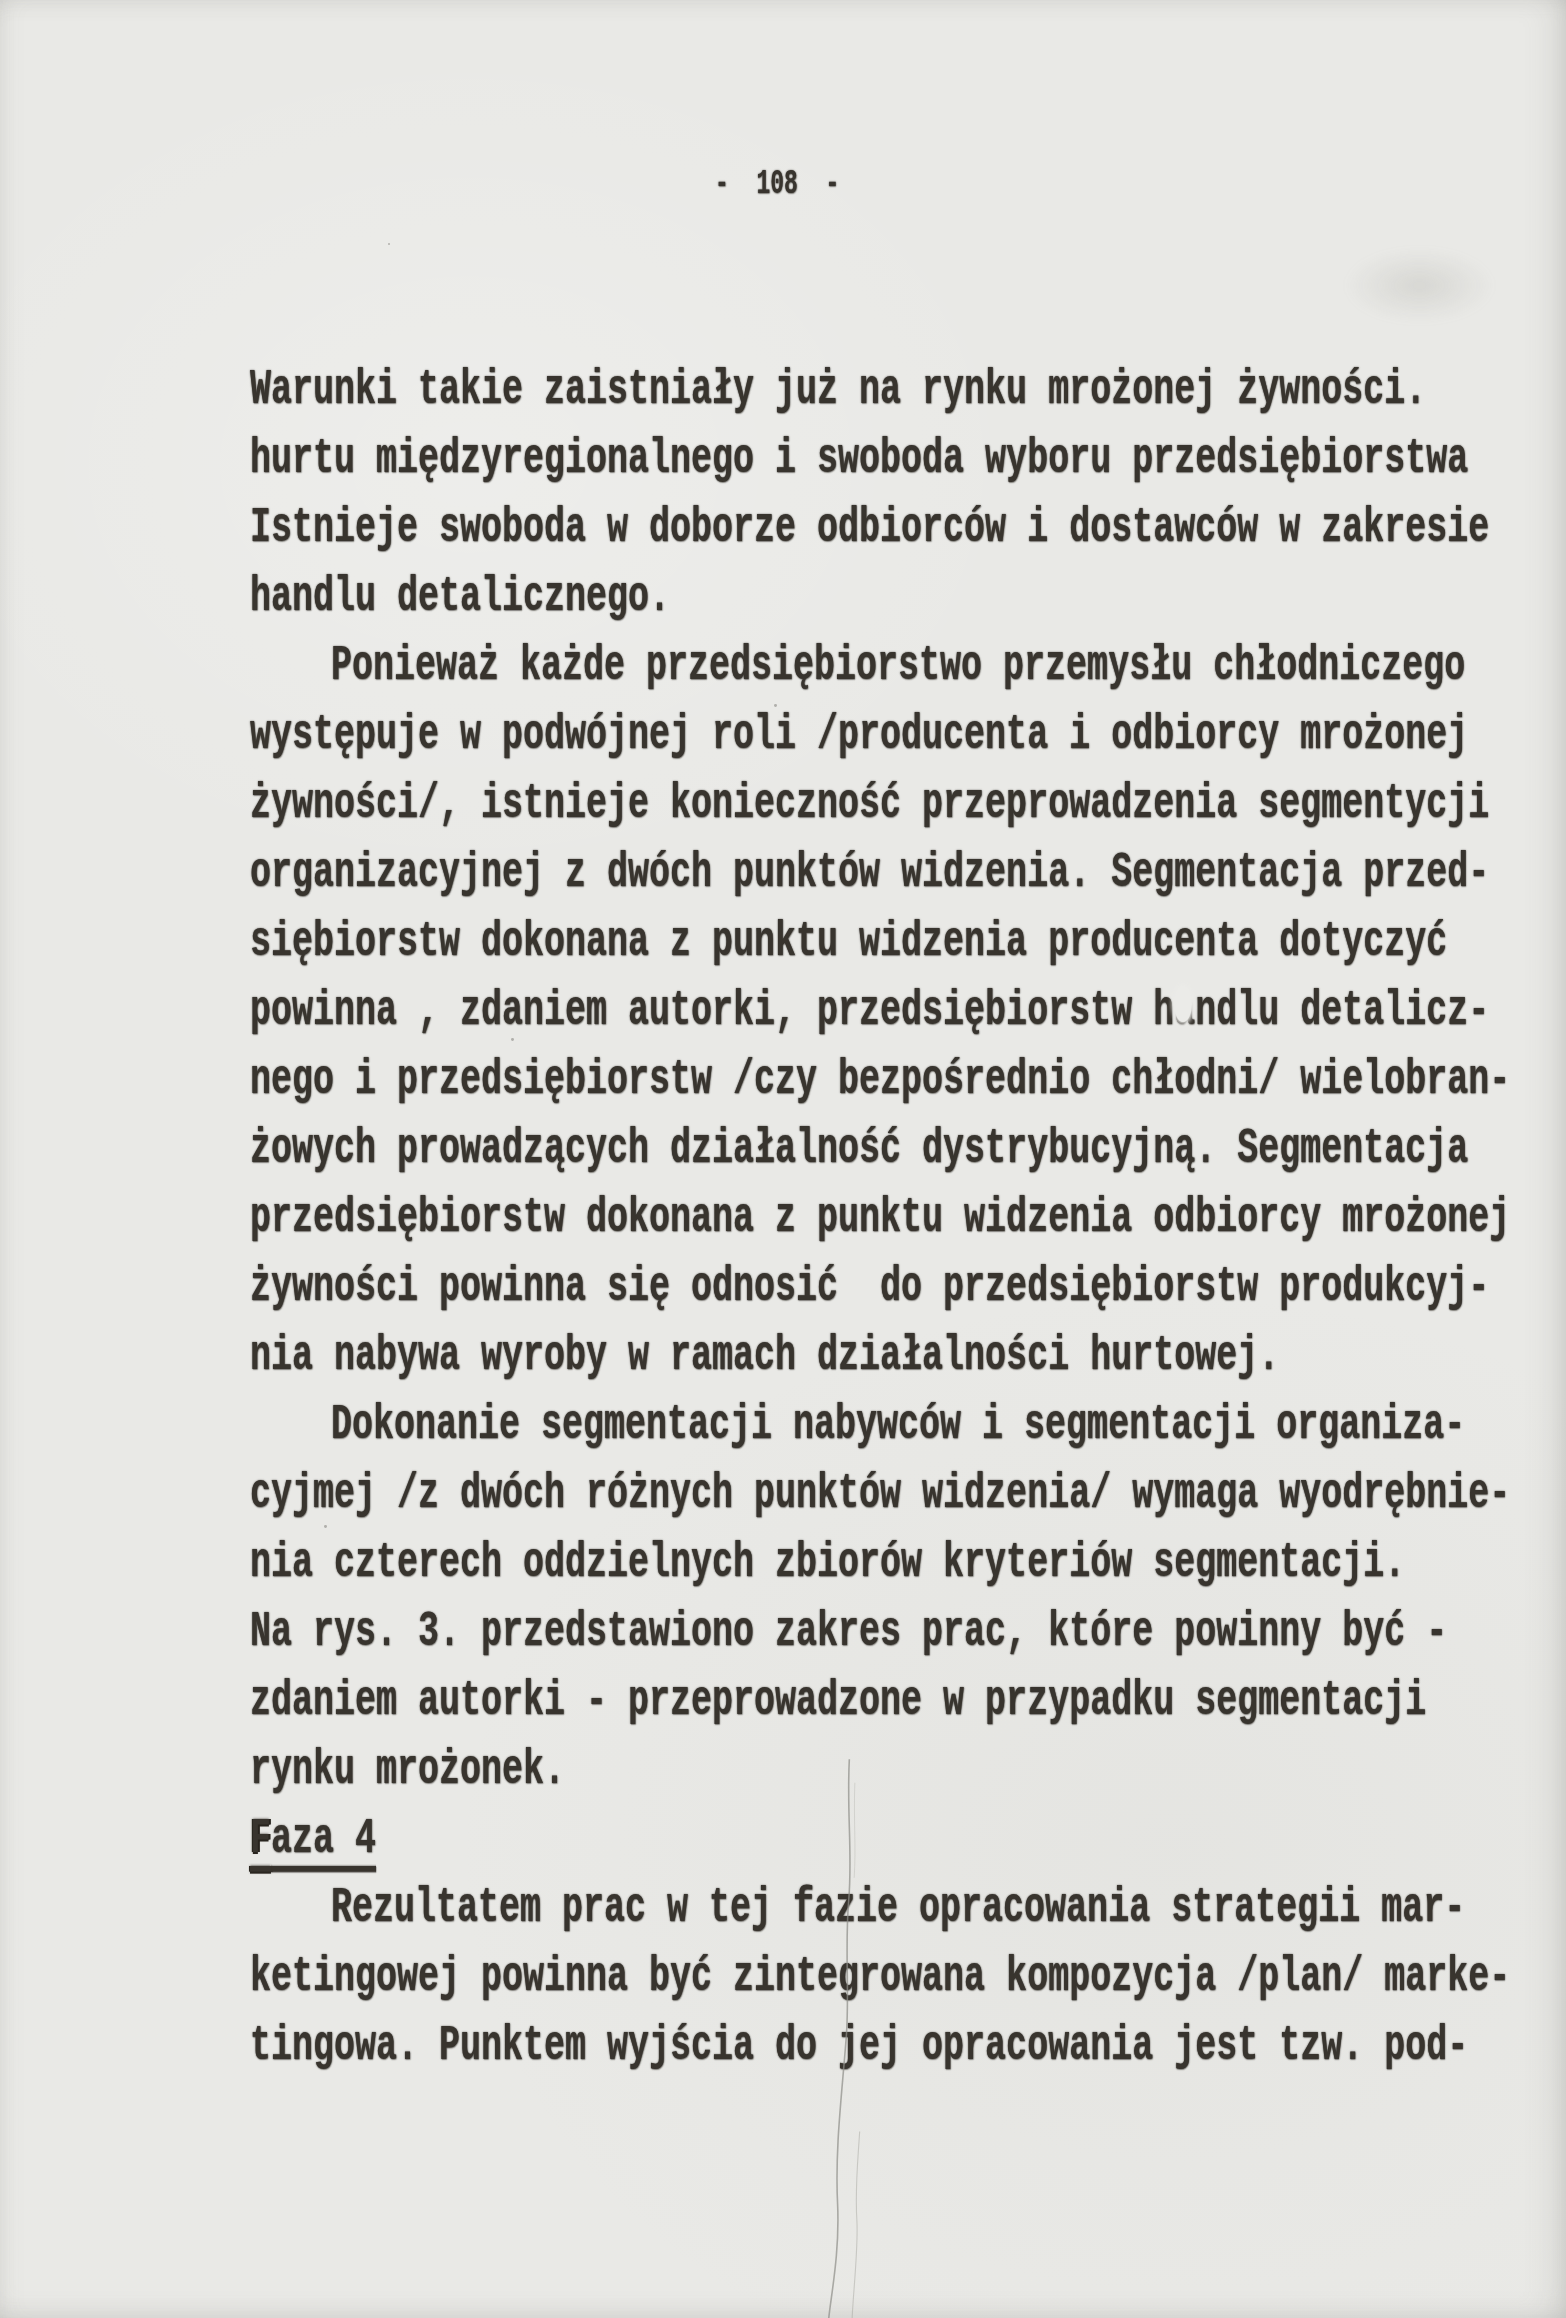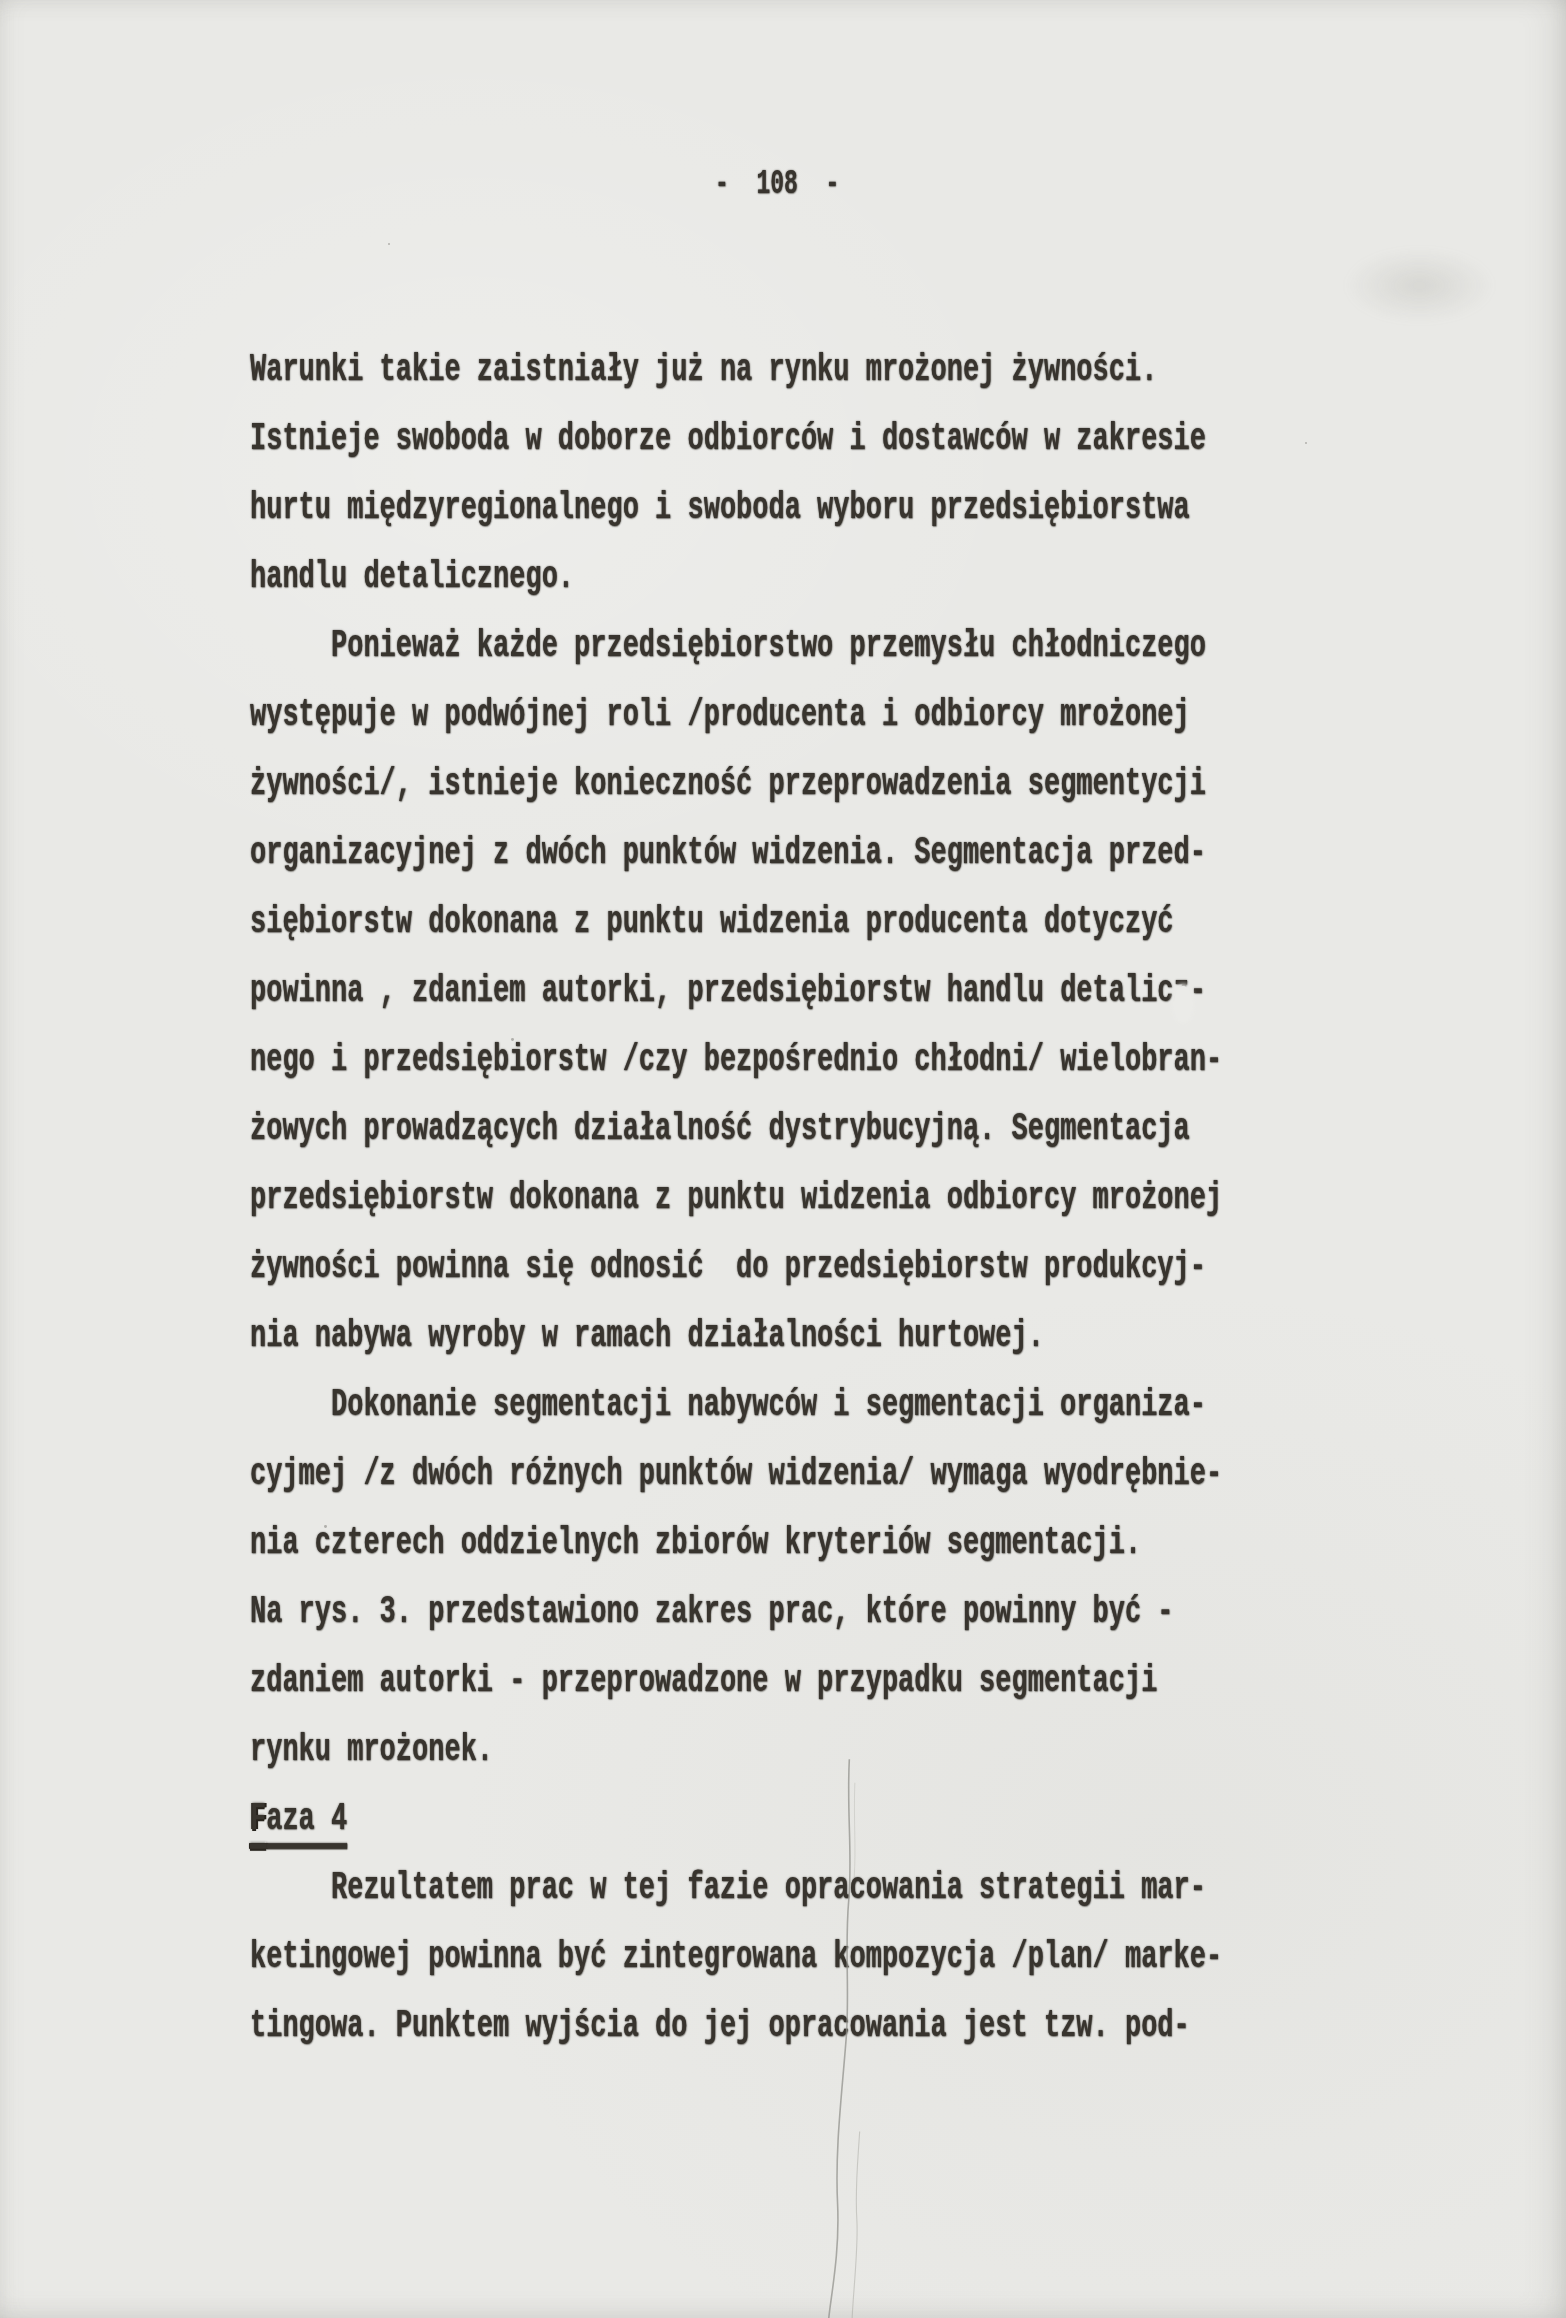--- a/index.html
+++ b/index.html
@@ -29,23 +29,23 @@
     position:absolute;left:715px;top:148px;height:72px;
     display:flex;align-items:center;
     font-size:23px;white-space:pre;
   }
   #page-number .stretch{display:inline-block;transform:scaleY(1.5);transform-origin:center;}
   #text-body{
     position:absolute;left:250px;top:355px;width:1281px;
   }
   .line{
     height:69px;
-    display:flex;align-items:flex-start;
+    display:flex;align-items:center;
     white-space:pre;
-    font-size:27px;
+    font-size:35px;
   }
   .line .stretch{
     display:inline-block;
     transform:scaleY(1.42);
     transform-origin:center left;
     white-space:pre;
   }
   .line.indent{ text-indent:81px; }
   .line.heading .stretch{
     text-decoration:underline;
@@ -75,22 +75,22 @@
 <div id="page">
 
   <div id="page-number" class="ink">
     <span class="stretch">-  108  -</span>
   </div>
 
   <div id="smudge"></div>
 
   <div id="text-body" class="ink">
       <div class="line"><span class="stretch">Warunki takie zaistniały już na rynku mrożonej żywności.</span></div>
+      <div class="line"><span class="stretch">hurtu międzyregionalnego i swoboda wyboru przedsiębiorstwa</span></div>
       <div class="line"><span class="stretch">Istnieje swoboda w doborze odbiorców i dostawców w zakresie</span></div>
-      <div class="line"><span class="stretch">hurtu międzyregionalnego i swoboda wyboru przedsiębiorstwa</span></div>
       <div class="line"><span class="stretch">handlu detalicznego.</span></div>
       <div class="line indent"><span class="stretch">Ponieważ każde przedsiębiorstwo przemysłu chłodniczego</span></div>
       <div class="line"><span class="stretch">występuje w podwójnej roli /producenta i odbiorcy mrożonej</span></div>
       <div class="line"><span class="stretch">żywności/, istnieje konieczność przeprowadzenia segmentycji</span></div>
       <div class="line"><span class="stretch">organizacyjnej z dwóch punktów widzenia. Segmentacja przed-</span></div>
       <div class="line"><span class="stretch">siębiorstw dokonana z punktu widzenia producenta dotyczyć</span></div>
       <div class="line"><span class="stretch">powinna , zdaniem autorki, przedsiębiorstw handlu detalicz-</span></div>
       <div class="line"><span class="stretch">nego i przedsiębiorstw /czy bezpośrednio chłodni/ wielobran-</span></div>
       <div class="line"><span class="stretch">żowych prowadzących działalność dystrybucyjną. Segmentacja</span></div>
       <div class="line"><span class="stretch">przedsiębiorstw dokonana z punktu widzenia odbiorcy mrożonej</span></div>

